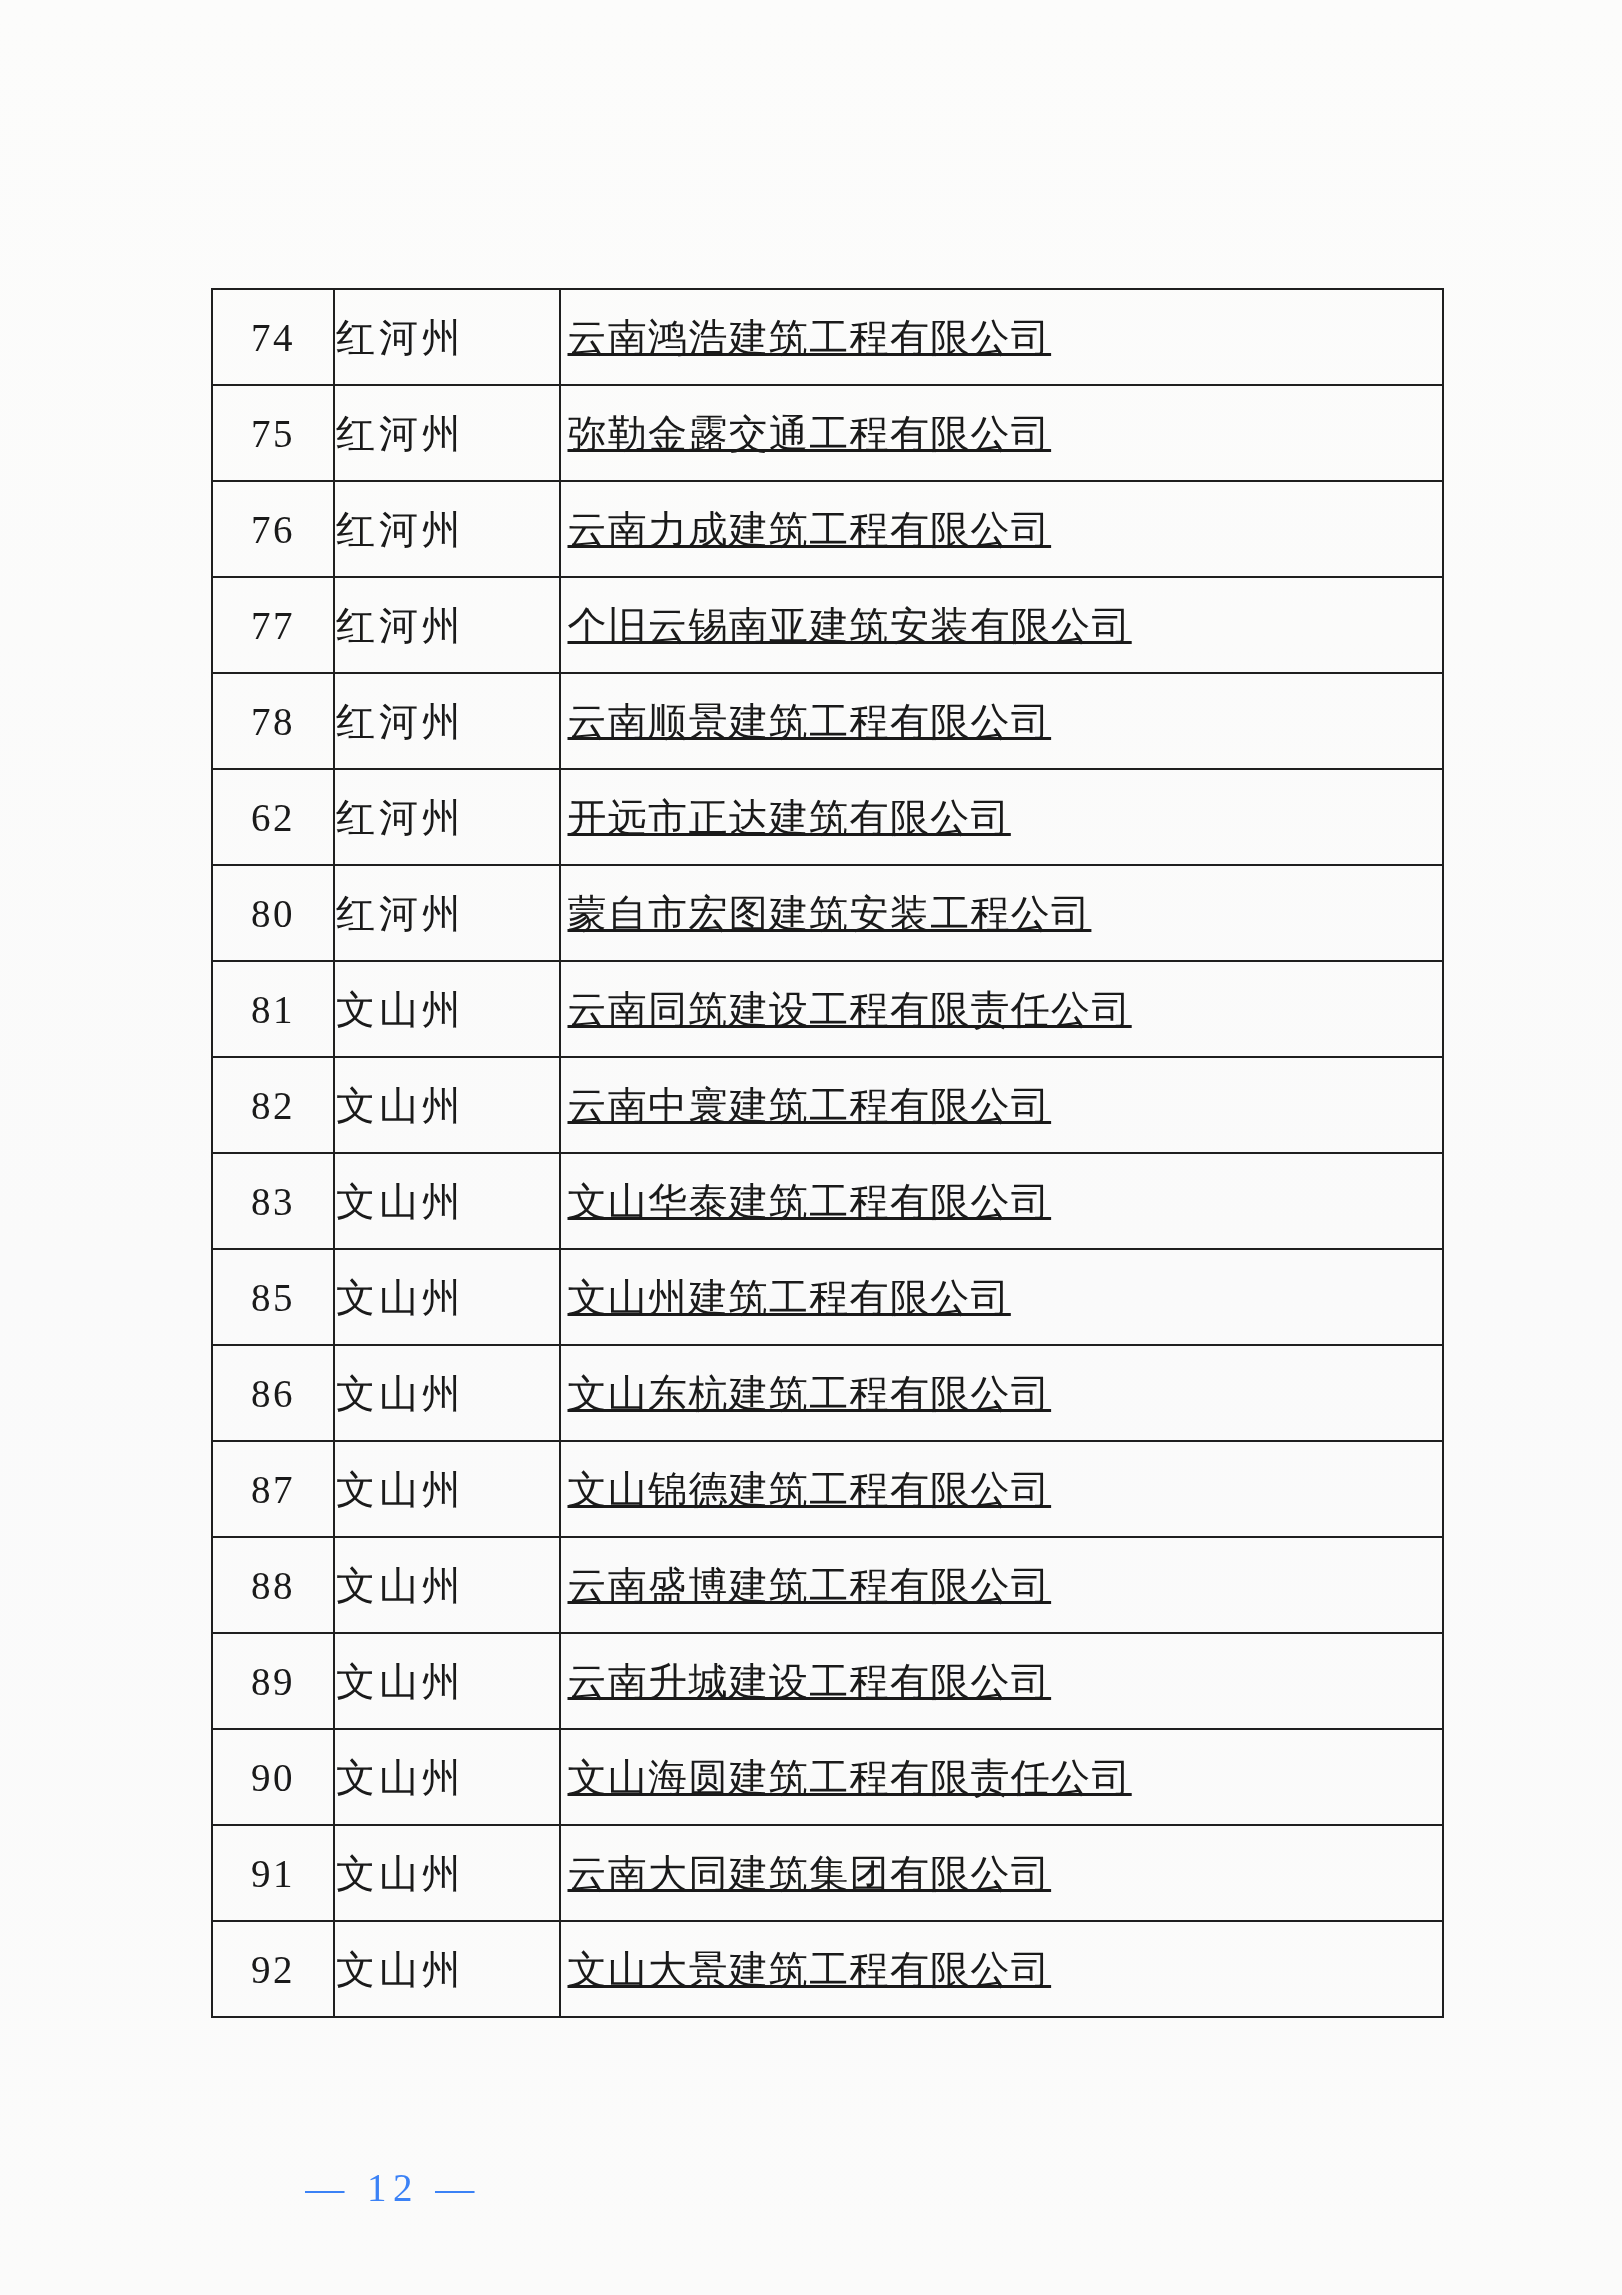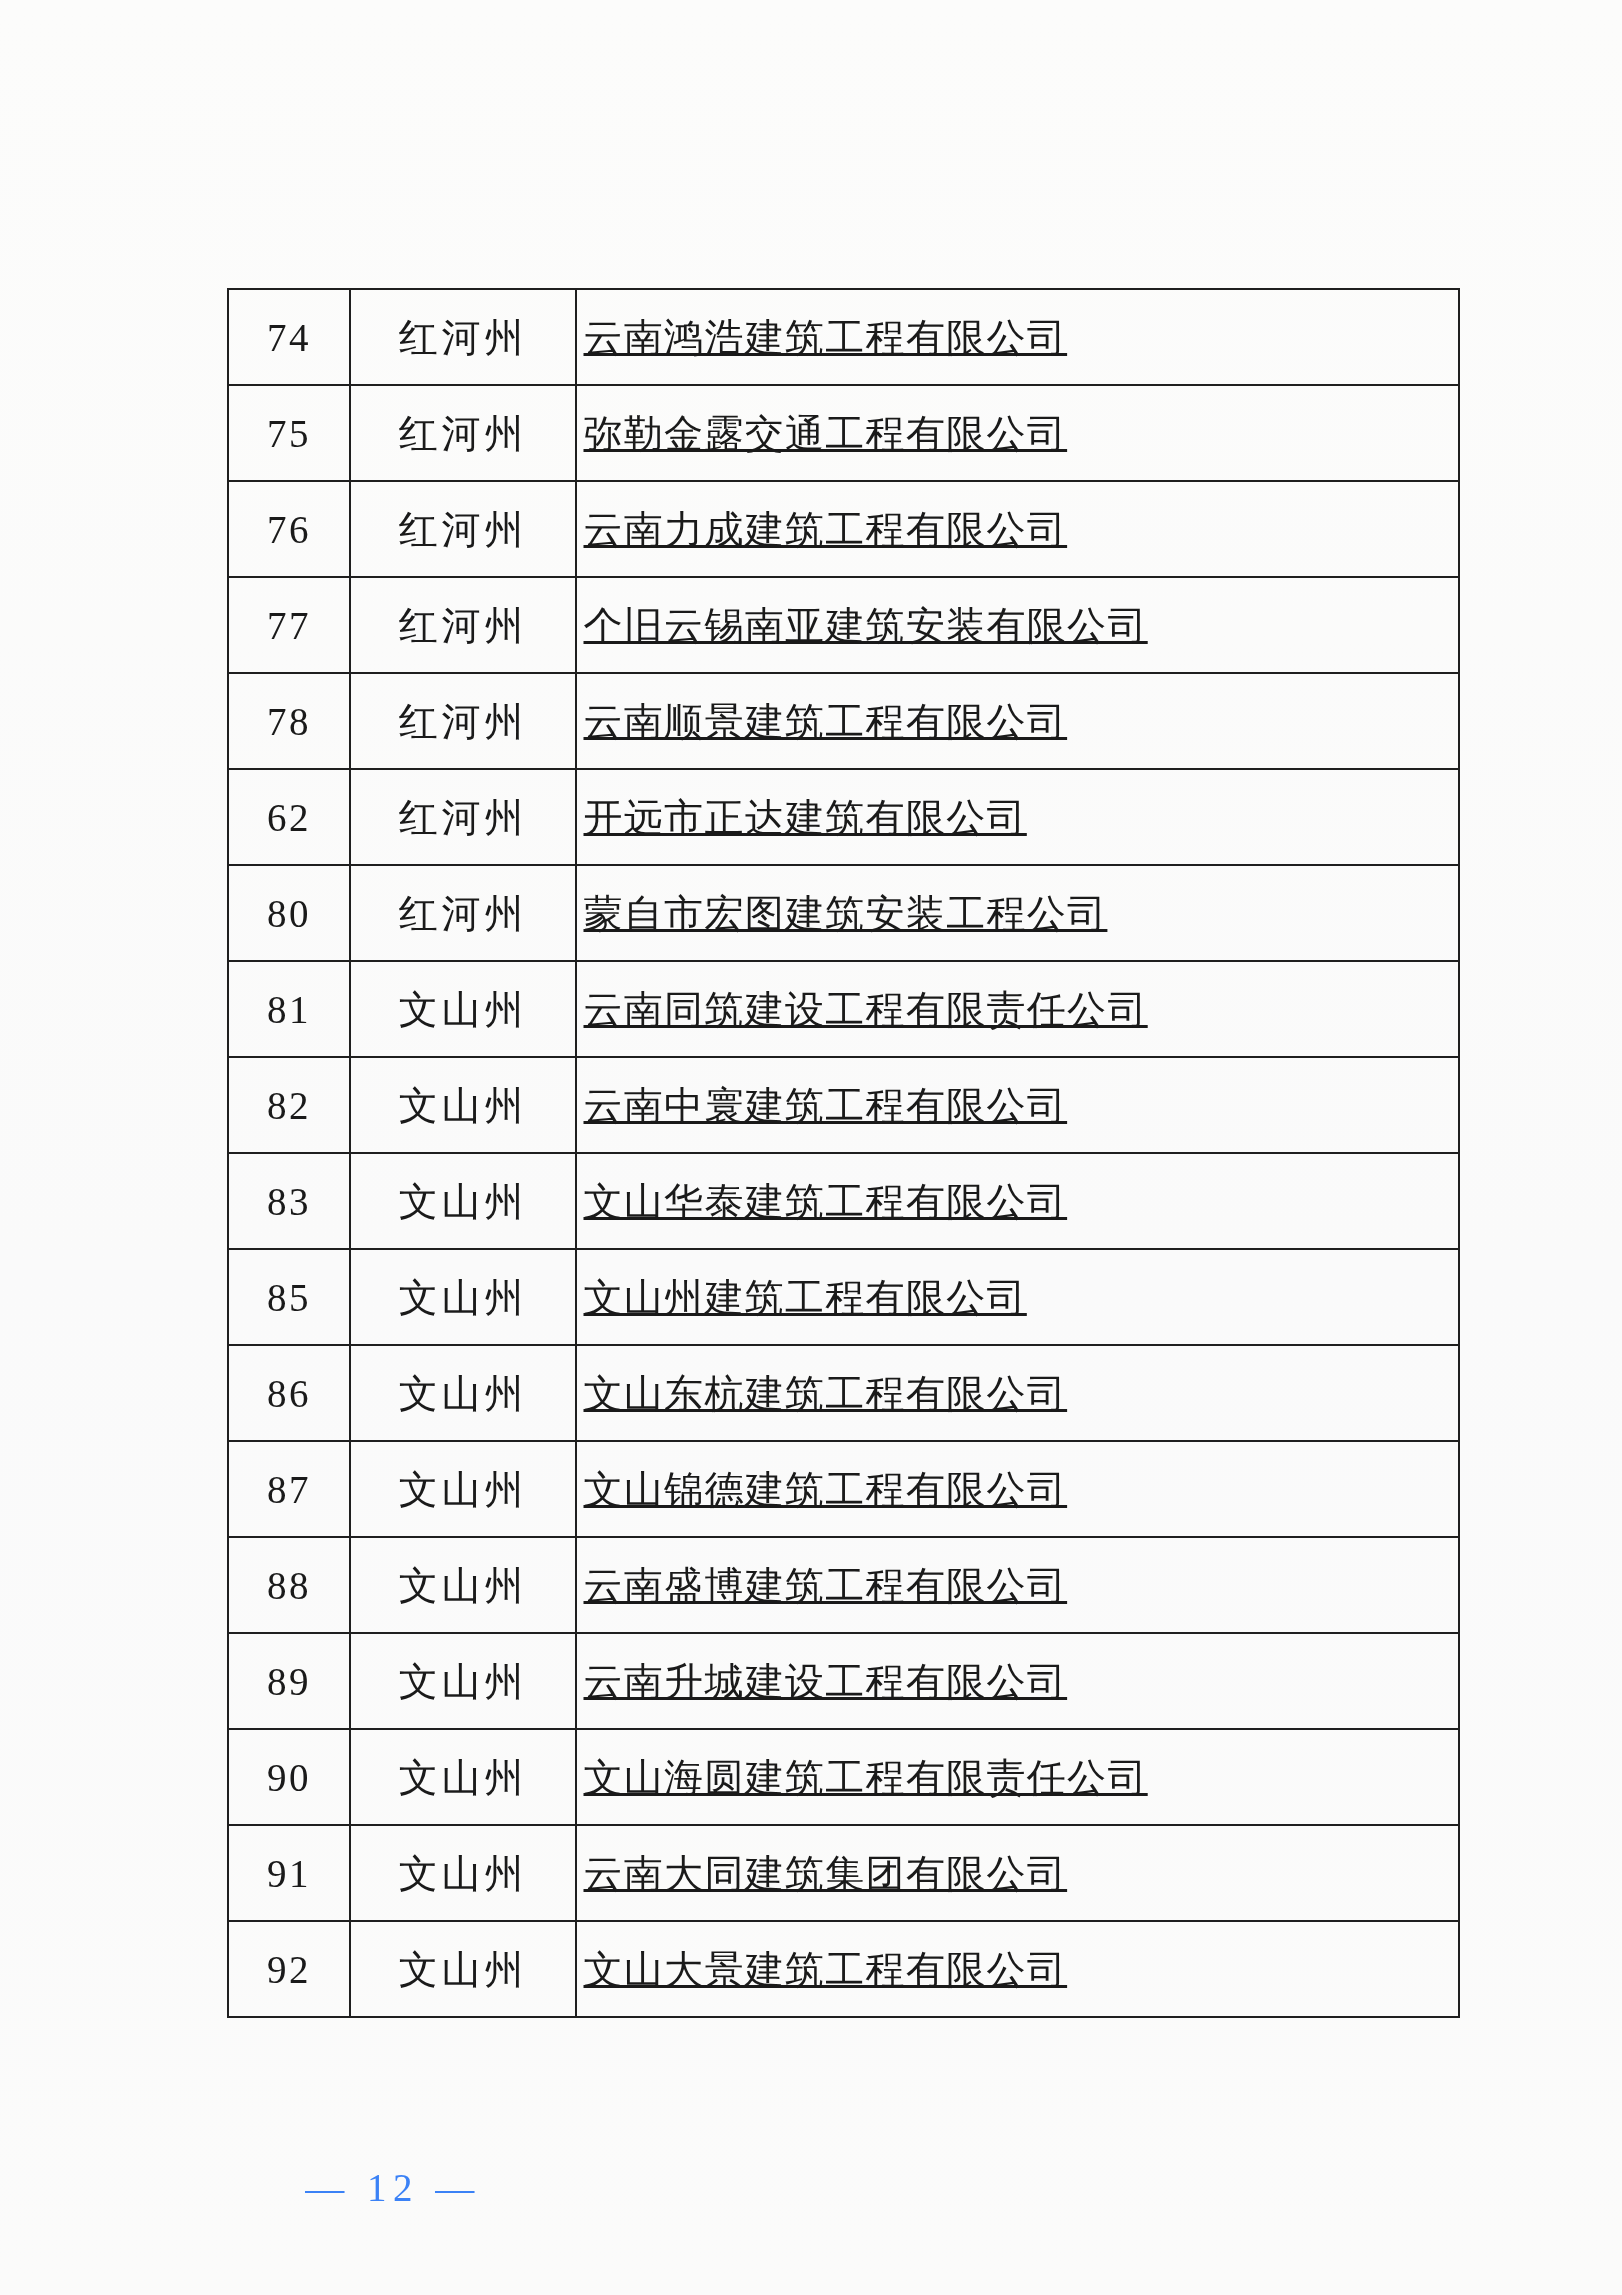--- a/index.html
+++ b/index.html
@@ -16,21 +16,21 @@
     overflow: hidden;
   }
   
   .page {
     position: absolute;
     inset: 0;
     background: linear-gradient(180deg, #fcfcfb 0%, #fafafa 55%, #fbfbfa 100%);
   }
   table.roster {
     position: absolute;
-    left: 227px;
+    left: 211px;
     top: 288px;
     width: 1214px;
     border-collapse: collapse;
     table-layout: fixed;
   }
   table.roster td {
     border: 2px solid #1f1f1f;
     height: 92px;
     vertical-align: middle;
     font-size: 39px;
@@ -40,21 +40,20 @@
     white-space: nowrap;
   }
   td.c-no {
     width: 118px;
     text-align: center;
     font-size: 38px;
     letter-spacing: 2.6px;
   }
   td.c-region {
     width: 222px;
-    text-align: center;
     letter-spacing: 3.9px;
     margin-top: 33px;
   }
   td.c-company {
     width: 873px;
     text-align: left;
     padding-left: 6.5px;
     letter-spacing: 1.3px;
     text-decoration: underline;
   }

